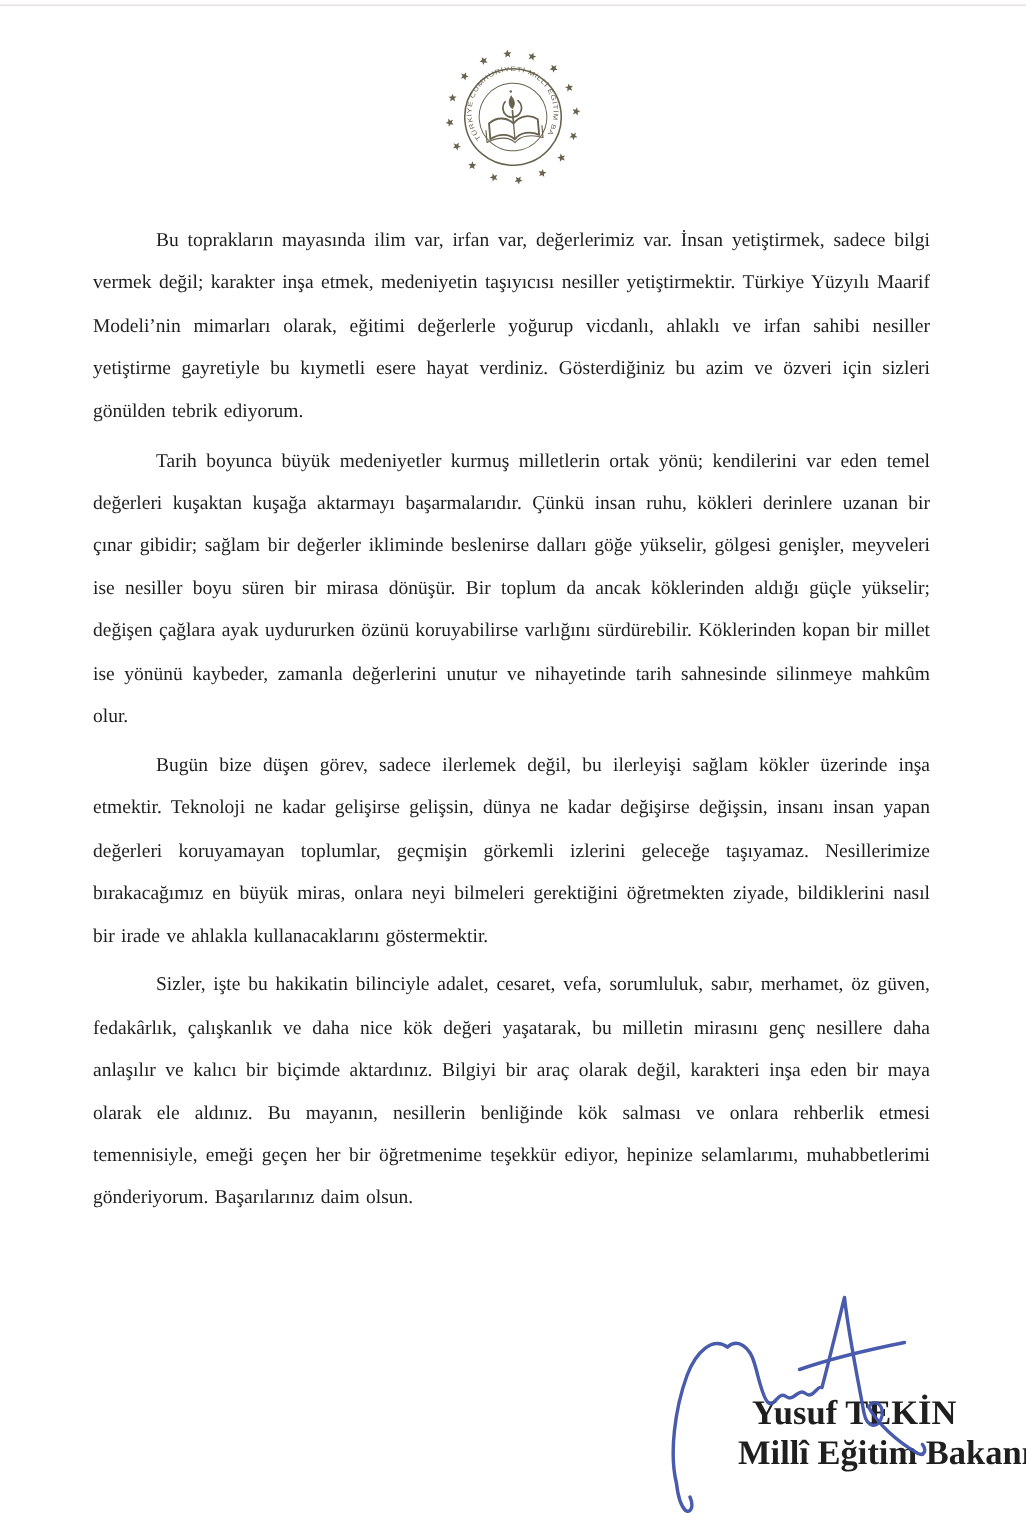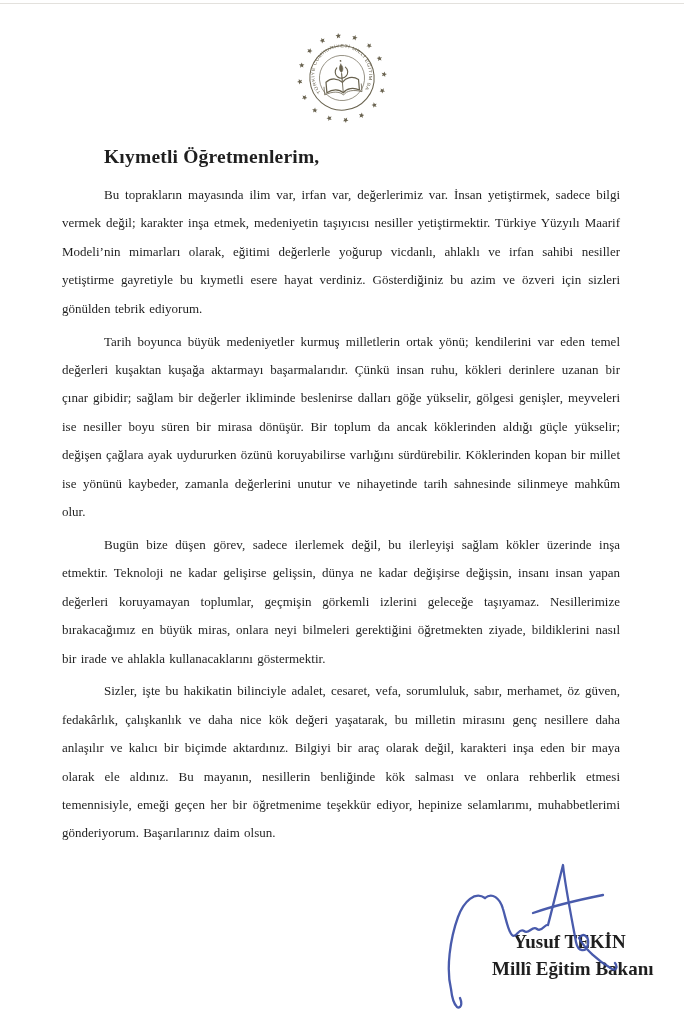--- a/index.html
+++ b/index.html
@@ -27,21 +27,21 @@
   .salutation {
     font-size:19.5px; font-weight:bold; margin:0 0 13px 0;
     padding-left:42px; letter-spacing:0.2px;
   }
   .par {
     font-size:13px; line-height:28.4px; text-align:justify;
     text-indent:42px; margin:0 0 4.5px 0; word-spacing:1px;
   }
   .sig-block {
     position:absolute; top:929px; left:492px; width:155px;
-    text-align:center; font-weight:bold; font-size:19px;
+    text-align:center; font-weight:bold; font-size:23px;
     line-height:26.5px; white-space:nowrap;
   }
   .signature-ink {
     position:absolute; top:855px; left:438px;
     width:212px; height:162px; pointer-events:none;
   }
   .seal svg text {
     font-family:"Liberation Sans", sans-serif;
   }
 </style>
@@ -94,21 +94,20 @@
 
       <g stroke="#59523c" fill="none" stroke-width="1.3" stroke-linejoin="round">
         <path d="M33,53 C39,48.5 46,50 50,54.5 C54,50 61,48.5 67,53 L67,64 C61,60.5 54,61 50,65.5 C46,61 39,60.5 33,64 Z"></path>
         <path d="M50,54.5 L50,65.5" stroke-width="0.9"></path>
         <path d="M30.5,57.5 L30.5,66 C39,62.8 46.5,63.5 50,67.8 C53.5,63.5 61,62.8 69.5,66 L69.5,57.5" stroke-width="0.8"></path>
       </g>
     </svg>
   </div>
 
   <div class="content">
-    <h1 class="salutation">Kıymetli Öğretmenlerim,</h1>
     <p class="par">Bu toprakların mayasında ilim var, irfan var, değerlerimiz var. İnsan yetiştirmek, sadece bilgi vermek değil; karakter inşa etmek, medeniyetin taşıyıcısı nesiller yetiştirmektir. Türkiye Yüzyılı Maarif Modeli’nin mimarları olarak, eğitimi değerlerle yoğurup vicdanlı, ahlaklı ve irfan sahibi nesiller yetiştirme gayretiyle bu kıymetli esere hayat verdiniz. Gösterdiğiniz bu azim ve özveri için sizleri gönülden tebrik ediyorum.</p>
     <p class="par">Tarih boyunca büyük medeniyetler kurmuş milletlerin ortak yönü; kendilerini var eden temel değerleri kuşaktan kuşağa aktarmayı başarmalarıdır. Çünkü insan ruhu, kökleri derinlere uzanan bir çınar gibidir; sağlam bir değerler ikliminde beslenirse dalları göğe yükselir, gölgesi genişler, meyveleri ise nesiller boyu süren bir mirasa dönüşür. Bir toplum da ancak köklerinden aldığı güçle yükselir; değişen çağlara ayak uydururken özünü koruyabilirse varlığını sürdürebilir. Köklerinden kopan bir millet ise yönünü kaybeder, zamanla değerlerini unutur ve nihayetinde tarih sahnesinde silinmeye mahkûm olur.</p>
     <p class="par">Bugün bize düşen görev, sadece ilerlemek değil, bu ilerleyişi sağlam kökler üzerinde inşa etmektir. Teknoloji ne kadar gelişirse gelişsin, dünya ne kadar değişirse değişsin, insanı insan yapan değerleri koruyamayan toplumlar, geçmişin görkemli izlerini geleceğe taşıyamaz. Nesillerimize bırakacağımız en büyük miras, onlara neyi bilmeleri gerektiğini öğretmekten ziyade, bildiklerini nasıl bir irade ve ahlakla kullanacaklarını göstermektir.</p>
     <p class="par">Sizler, işte bu hakikatin bilinciyle adalet, cesaret, vefa, sorumluluk, sabır, merhamet, öz güven, fedakârlık, çalışkanlık ve daha nice kök değeri yaşatarak, bu milletin mirasını genç nesillere daha anlaşılır ve kalıcı bir biçimde aktardınız. Bilgiyi bir araç olarak değil, karakteri inşa eden bir maya olarak ele aldınız. Bu mayanın, nesillerin benliğinde kök salması ve onlara rehberlik etmesi temennisiyle, emeği geçen her bir öğretmenime teşekkür ediyor, hepinize selamlarımı, muhabbetlerimi gönderiyorum. Başarılarınız daim olsun.</p>
   </div>
 
   <div class="sig-block">
     <div>Yusuf TEKİN</div>
     <div>Millî Eğitim Bakanı</div>
   </div>

